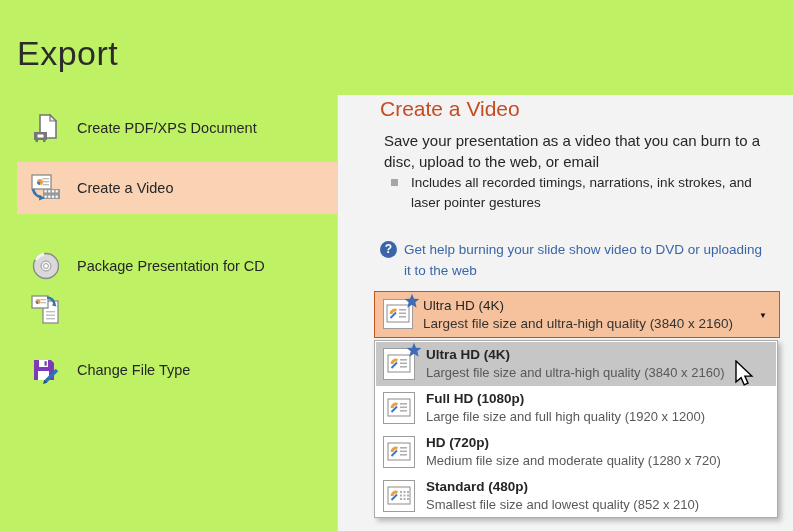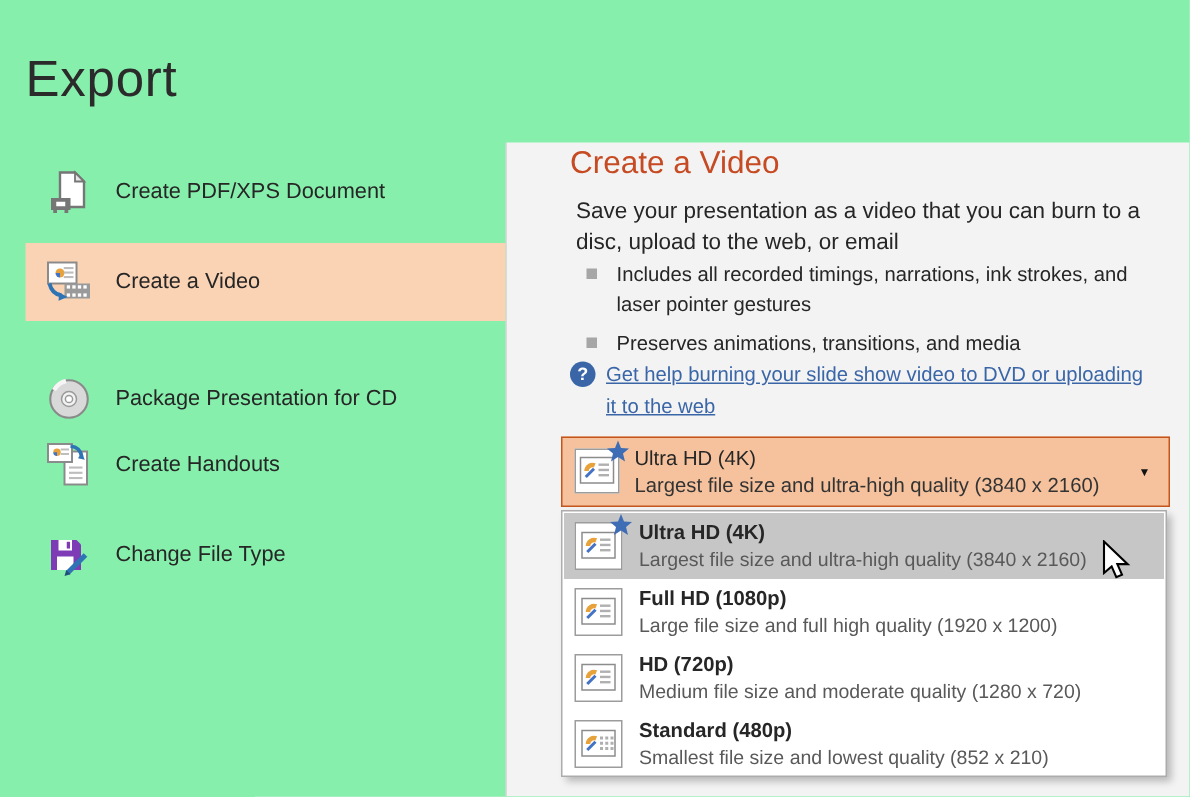--- a/index.html
+++ b/index.html
@@ -1,18 +1,18 @@
 <!DOCTYPE html>
 <html><head>
 <meta charset="utf-8">
 <style>
   * { margin:0; padding:0; box-sizing:border-box; }
   html,body { width:793px; height:531px; }
   body { font-family:"Liberation Sans", sans-serif; background:#f0f0f0; }
-  .screen { position:relative; width:793px; height:531px; overflow:hidden; background:#86efac; }
+  .screen { position:relative; width:793px; height:531px; overflow:hidden; background:#bef264; }
 
   .panel-bg { position:absolute; left:338px; top:95px; right:0; bottom:0; background:#f3f3f3; }
   .divider  { position:absolute; left:337px; top:95px; width:1px; bottom:0; background:#dadada; }
 
   .page-title { position:absolute; left:17px; top:34px; font-size:34px; font-weight:300;
                 color:#2b2b2b; letter-spacing:0.5px; }
 
   
   .sidebar { position:absolute; left:17px; top:102px; width:320px; }
   .side-item { position:absolute; left:0; width:320px; height:52px; cursor:pointer; }
@@ -30,21 +30,21 @@
   .bullets { position:absolute; left:6px; top:173px; list-style:none; width:380px; }
   .bullets li { position:relative; padding-left:31px; margin-bottom:6px; width:383px;
                 font-size:13.5px; line-height:20px; color:#262626; }
   .bullets li::before { content:""; position:absolute; left:11px; top:6px; width:7px;
                         height:7px; background:#a6a6a6; }
   .help { position:absolute; left:6px; top:239px; display:flex; align-items:flex-start; }
   .help-icon { flex:0 0 auto; width:17px; height:17px; margin-top:2px; border-radius:50%;
                background:#3a66a8; color:#fff; font-size:12px; font-weight:bold;
                text-align:center; line-height:17px; }
   .help-link { display:inline-block; margin-left:7px; width:365px; font-size:13.5px;
-               line-height:21px; color:#3a66a8; text-decoration:underline; cursor:pointer; }
+               line-height:21px; color:#3a66a8; cursor:pointer; }
 
   
   .combo { position:absolute; left:0; top:291px; width:406px; height:47px;
            background:#f5c29d; border:1.5px solid #c4561c; cursor:pointer; }
   .qicon-box { position:absolute; left:8px; top:7px; width:30px; height:30px;
                background:#fff; border:1px solid #9c9c9c; }
   .qicon-box svg.mon { position:absolute; left:1px; top:1px; }
   .star { position:absolute; top:-7px; right:-8px; }
   .combo-title { position:absolute; left:48px; top:6px; font-size:13.5px; color:#262626;
                  white-space:nowrap; }
@@ -139,21 +139,20 @@
           <rect x="16" y="24" width="9" height="1.4" fill="#bdbdbd"></rect>
           <rect x="2" y="2" width="16" height="12" fill="#fff" stroke="#8a8a8a" stroke-width="1.3"></rect>
           <path d="M5.5 7.5 a2.5 2.5 0 1 1 2.5 2.5 Z" fill="#e8a23c"></path>
           <path d="M5.5 7.5 l2.5 0 0 2.5 a2.5 2.5 0 0 1 -2.5 -2.5 Z" fill="#4472c4"></path>
           <rect x="10.5" y="5" width="5.5" height="1.3" fill="#bdbdbd"></rect>
           <rect x="10.5" y="8" width="5.5" height="1.3" fill="#bdbdbd"></rect>
           <path d="M17 3.5 q6.5 0.5 7.5 7" fill="none" stroke="#2e74b5" stroke-width="2.4"></path>
           <path d="M26.5 12.5 l-4.5 -1 2.5 -4 Z" fill="#2e74b5"></path>
         </svg>
       </span>
-      <span class="side-label">Create Handouts</span>
     </div>
 
     <div class="side-item" style="top:242px;">
       <span class="sicon">
         <svg width="32" height="32" viewBox="0 0 32 32">
           <path d="M4 6 h17 l3 3 v17 H4 Z" fill="#7d3cb5"></path>
           <rect x="9" y="6" width="9" height="7" fill="#fff"></rect>
           <rect x="14.5" y="7.2" width="2.2" height="4.5" fill="#7d3cb5"></rect>
           <rect x="8" y="17" width="11" height="9" fill="#fff"></rect>
           <line x1="15" y1="28" x2="27" y2="16" stroke="#2e74b5" stroke-width="3.4"></line>
@@ -164,21 +163,20 @@
     </div>
   </nav>
 
   <section class="panel">
     <h2 class="panel-heading">Create a Video</h2>
 
     <p class="desc">Save your presentation as a video that you can burn to a disc, upload to the web, or email</p>
 
     <ul class="bullets">
       <li>Includes all recorded timings, narrations, ink strokes, and laser pointer gestures</li>
-      <li>Preserves animations, transitions, and media</li>
     </ul>
 
     <div class="help">
       <span class="help-icon">?</span>
       <a class="help-link">Get help burning your slide show video to DVD or uploading it to the web</a>
     </div>
 
     <div class="combo">
       <span class="qicon-box">
         <svg class="mon" width="26" height="26" viewBox="0 0 26 26">

